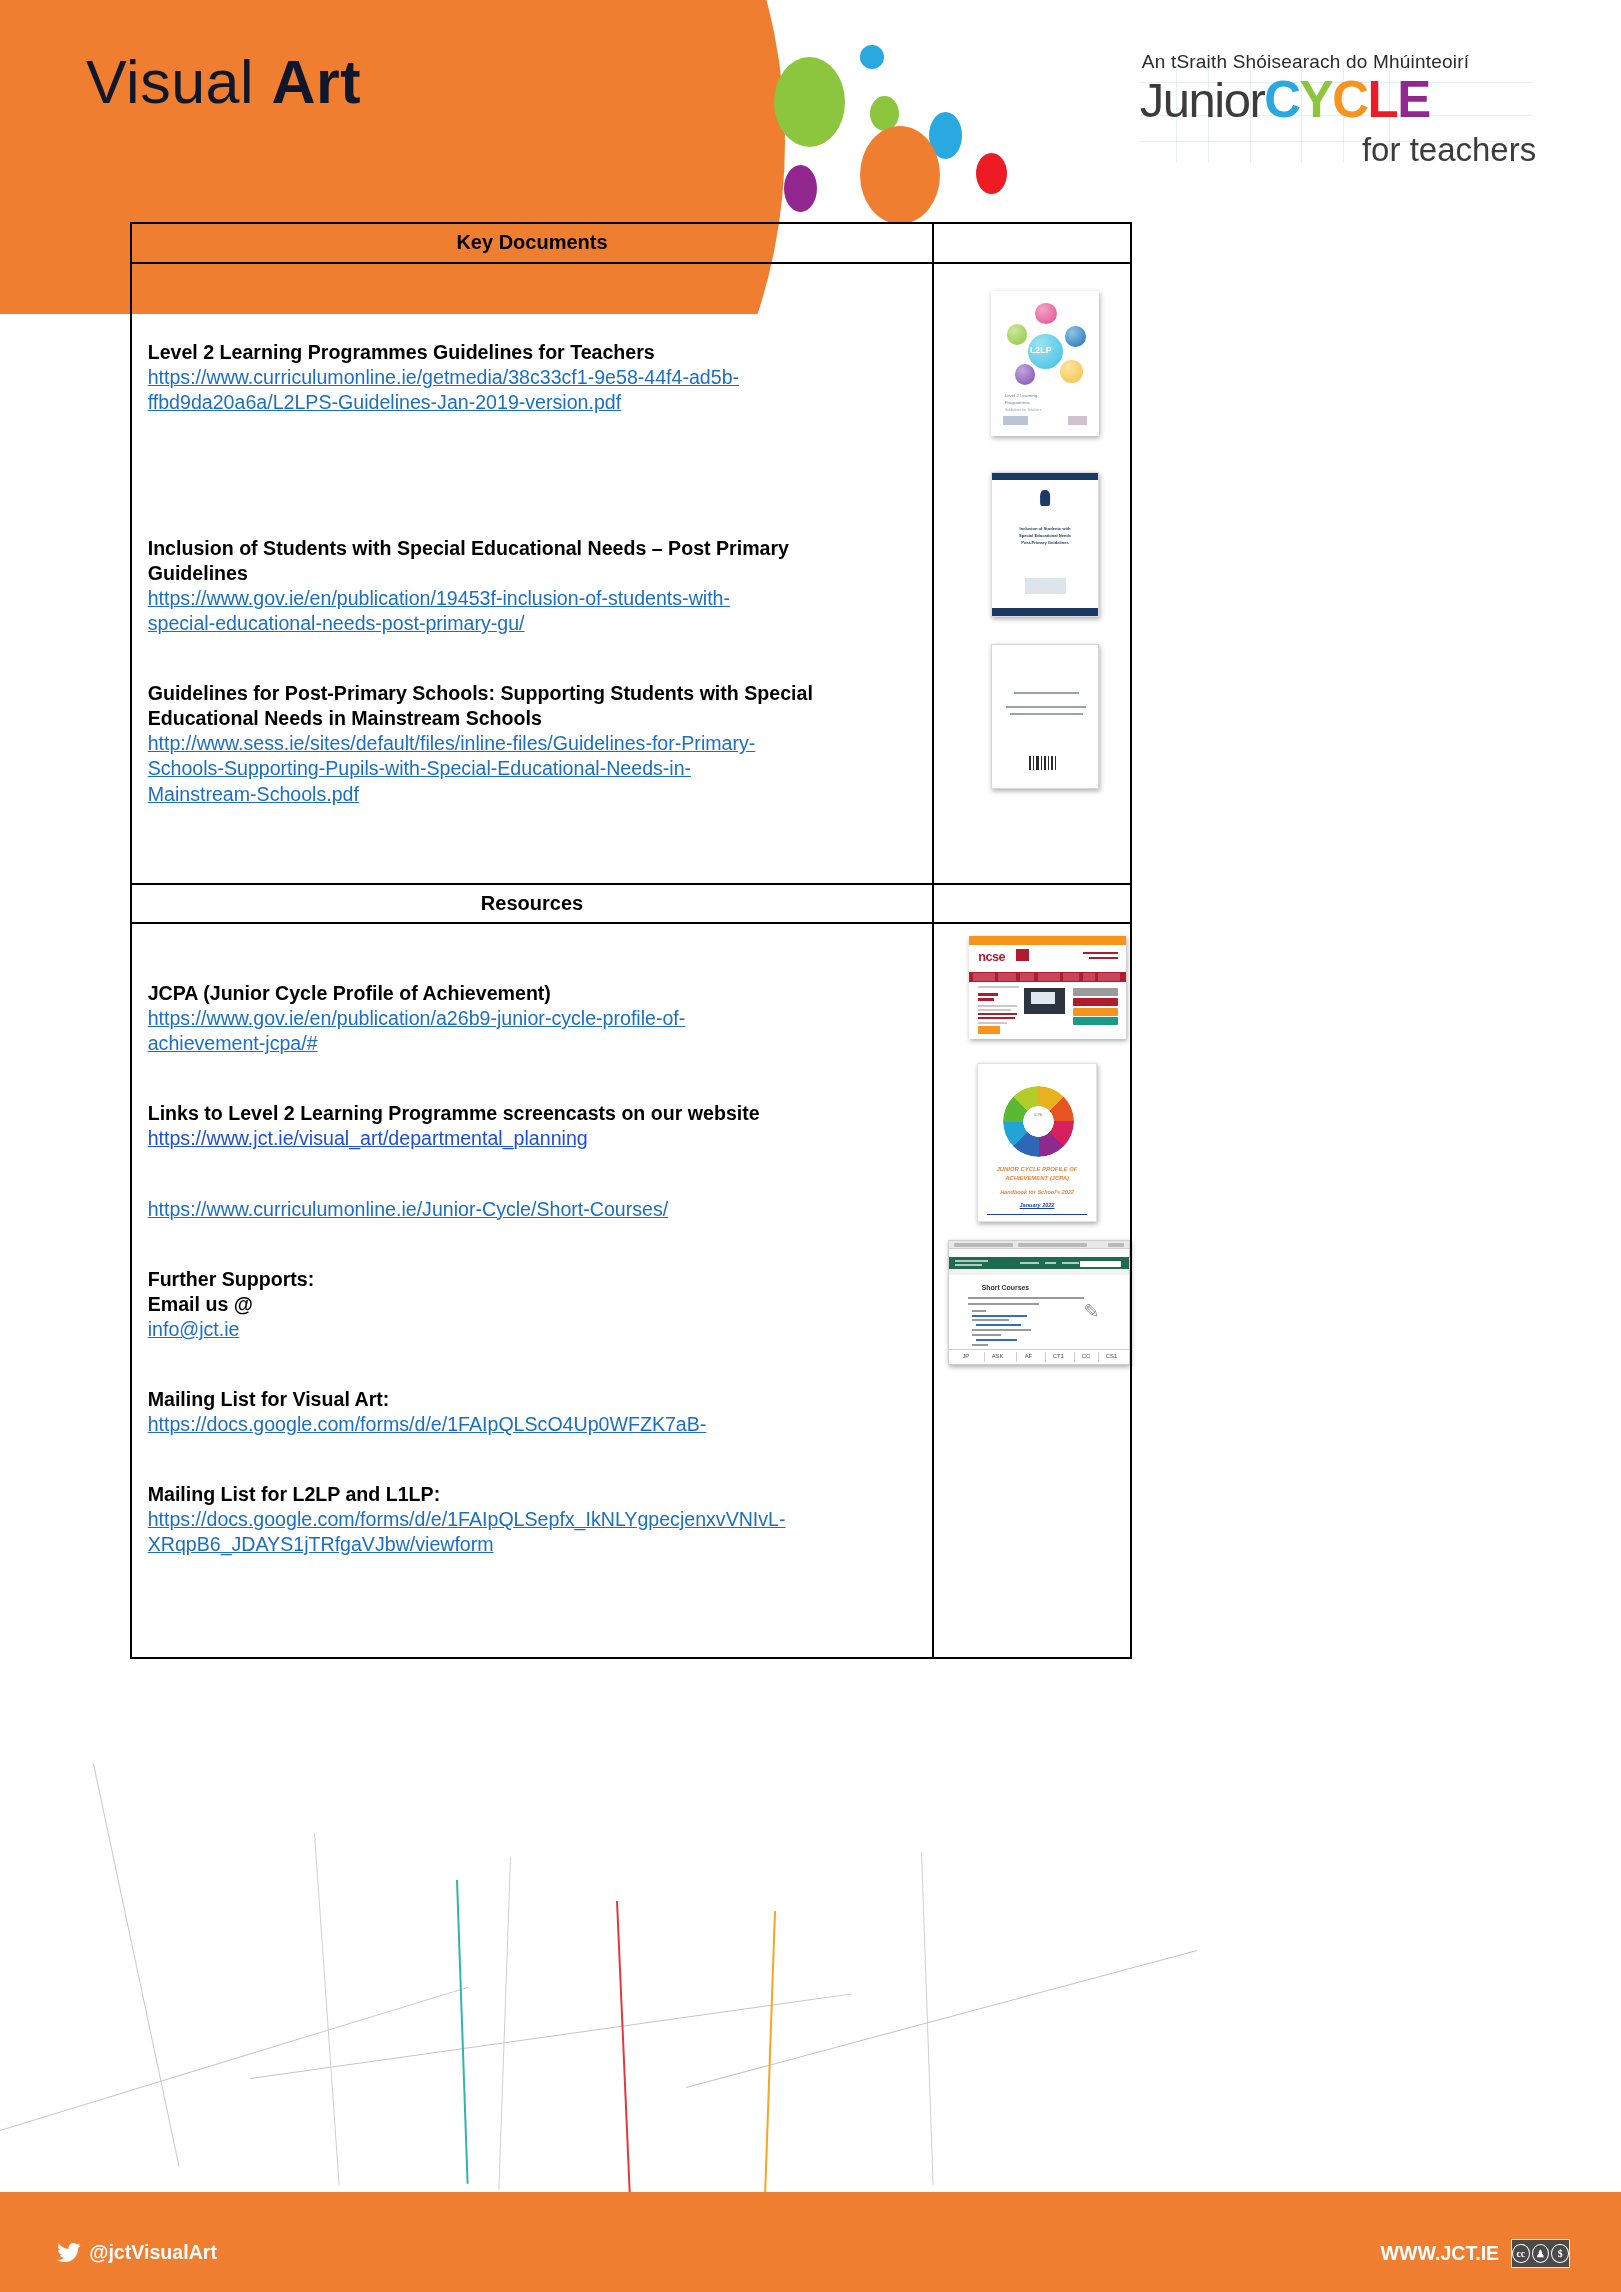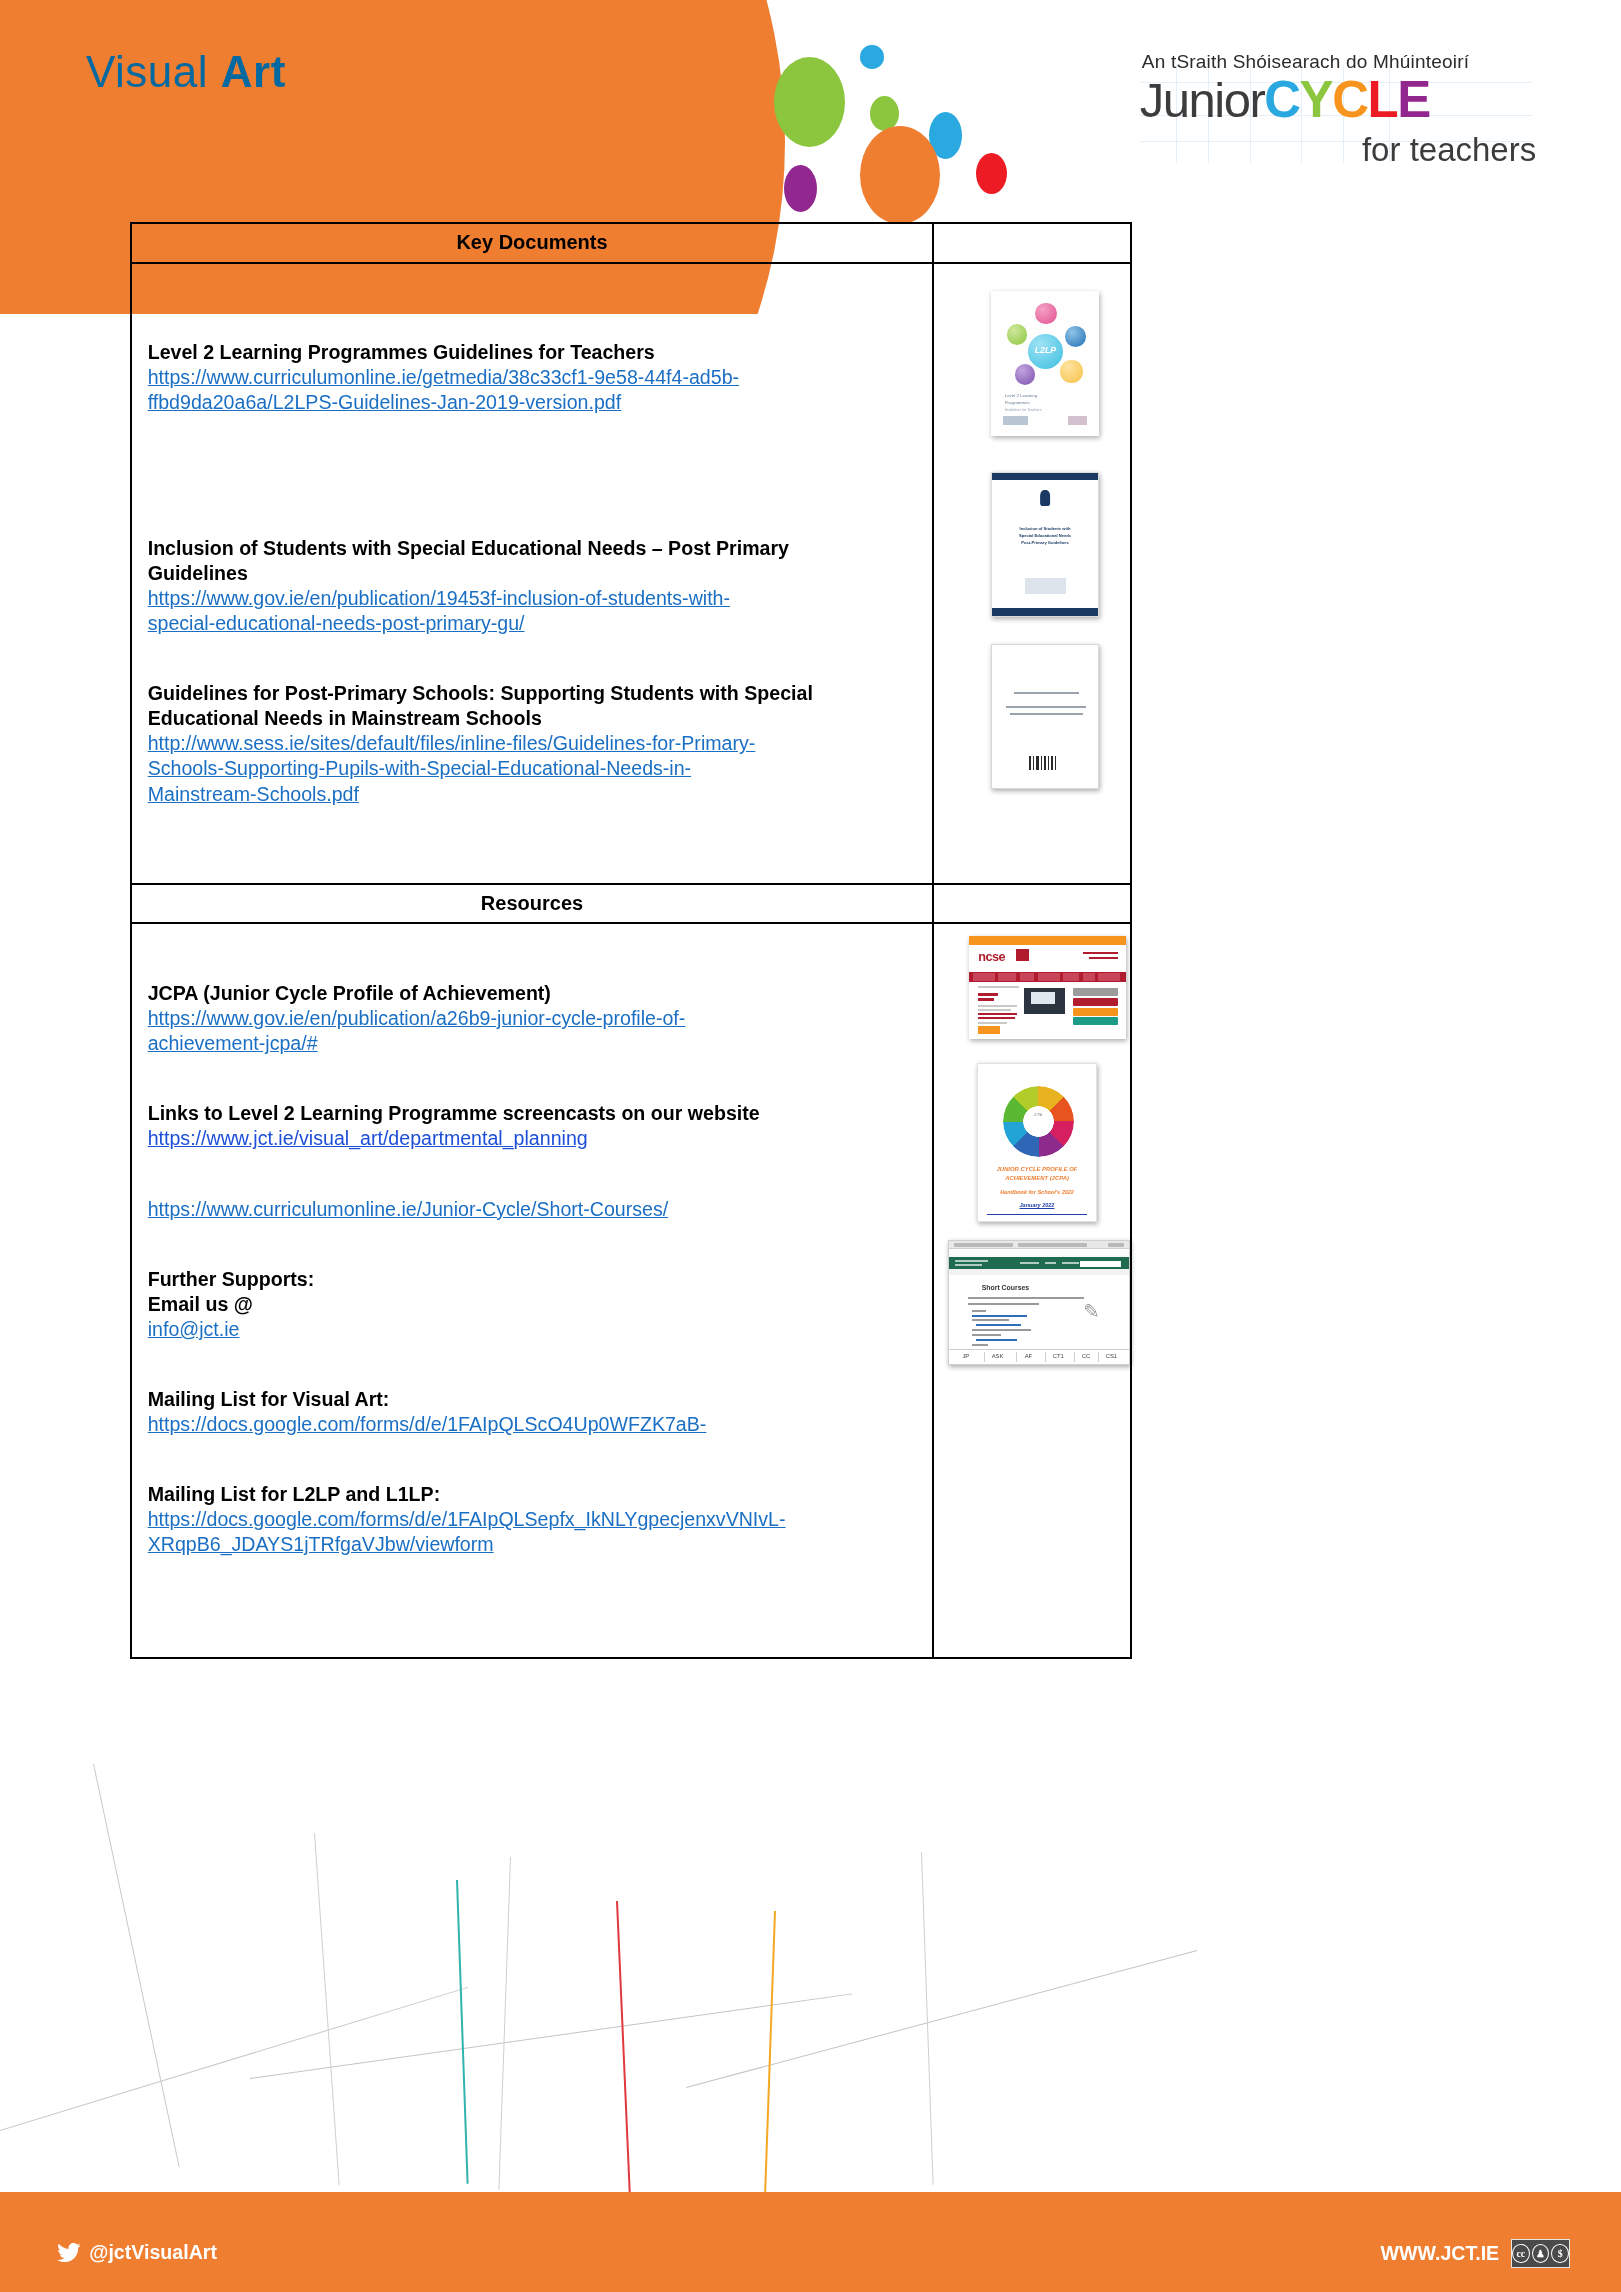--- a/index.html
+++ b/index.html
@@ -24,22 +24,22 @@
   .header-swoosh {
     position: absolute;
     left: -323px; top: -412px;
     width: 1108px; height: 1108px;
     background: #ef7e30;
     border-radius: 50%;
   }
   .header-title {
     position: absolute;
     left: 86px; top: 47px;
-    font-size: 44px;
-    color: #0369a1;
+    font-size: 61px;
+    color: #0f172a;
     letter-spacing: 0.5px;
     white-space: nowrap;
     font-weight: 300;
   }
   .header-title b { font-weight: 700; }
 
   
   .dots { position: absolute; left: 774px; top: 19.6px; width: 323px; height: 186px; }
   .dot { position: absolute; border-radius: 50%; }
 
@@ -304,21 +304,21 @@
         <a class="link">Mainstream-Schools.pdf</a>
       </div>
 
       <div class="spacer-lg"></div>
     </div>
 
     <div class="c-right thumbcol">
 
       <div class="thumb t-l2lp" style="left:57px; top:27.4px; width:108px; height:145px;">
         <div class="bubble" style="left:37px; top:43px; width:35px; height:35px; background:radial-gradient(circle at 35% 30%, #9ee2f5, #3bbfe0);"></div>
-        <div style="position:absolute; left:39px; top:54px; width:31px; text-align:center; font-size:8.8px; font-weight:700; color:#ffffff; font-style:italic;">L2LP</div>
+        <div style="position:absolute; left:39px; top:54px; width:31px; text-align:left; font-size:8.8px; font-weight:700; color:#ffffff; ">L2LP</div>
         <div class="bubble" style="left:44px; top:11.8px; width:21.6px; height:21.6px; background:radial-gradient(circle at 35% 30%, #f5a0c4, #e0508f);"></div>
         <div class="bubble" style="left:15.7px; top:33px; width:20.6px; height:20.6px; background:radial-gradient(circle at 35% 30%, #cfe79a, #8cc63f);"></div>
         <div class="bubble" style="left:74px; top:35px; width:20.6px; height:20.6px; background:radial-gradient(circle at 35% 30%, #8fc4e8, #1f6fb5);"></div>
         <div class="bubble" style="left:23.5px; top:73px; width:20.6px; height:20.6px; background:radial-gradient(circle at 35% 30%, #c3a4e0, #7a4fae);"></div>
         <div class="bubble" style="left:69px; top:69px; width:22.5px; height:22.5px; background:radial-gradient(circle at 35% 30%, #ffe3a0, #f4c246);"></div>
         <div class="cap" style="left:13.7px; top:102px;">Level 2 Learning</div>
         <div class="cap" style="left:13.7px; top:109px;">Programmes</div>
         <div class="cap" style="left:13.7px; top:117px; font-size:3.5px; color:#94a3b2;">Guidelines for Teachers</div>
         <div style="position:absolute; left:11.8px; bottom:10.8px; width:25.5px; height:8.8px; background:#b9c6d4;"></div>
         <div style="position:absolute; right:11.8px; bottom:10.8px; width:19.6px; height:8.8px; background:#d3c0cf;"></div>

